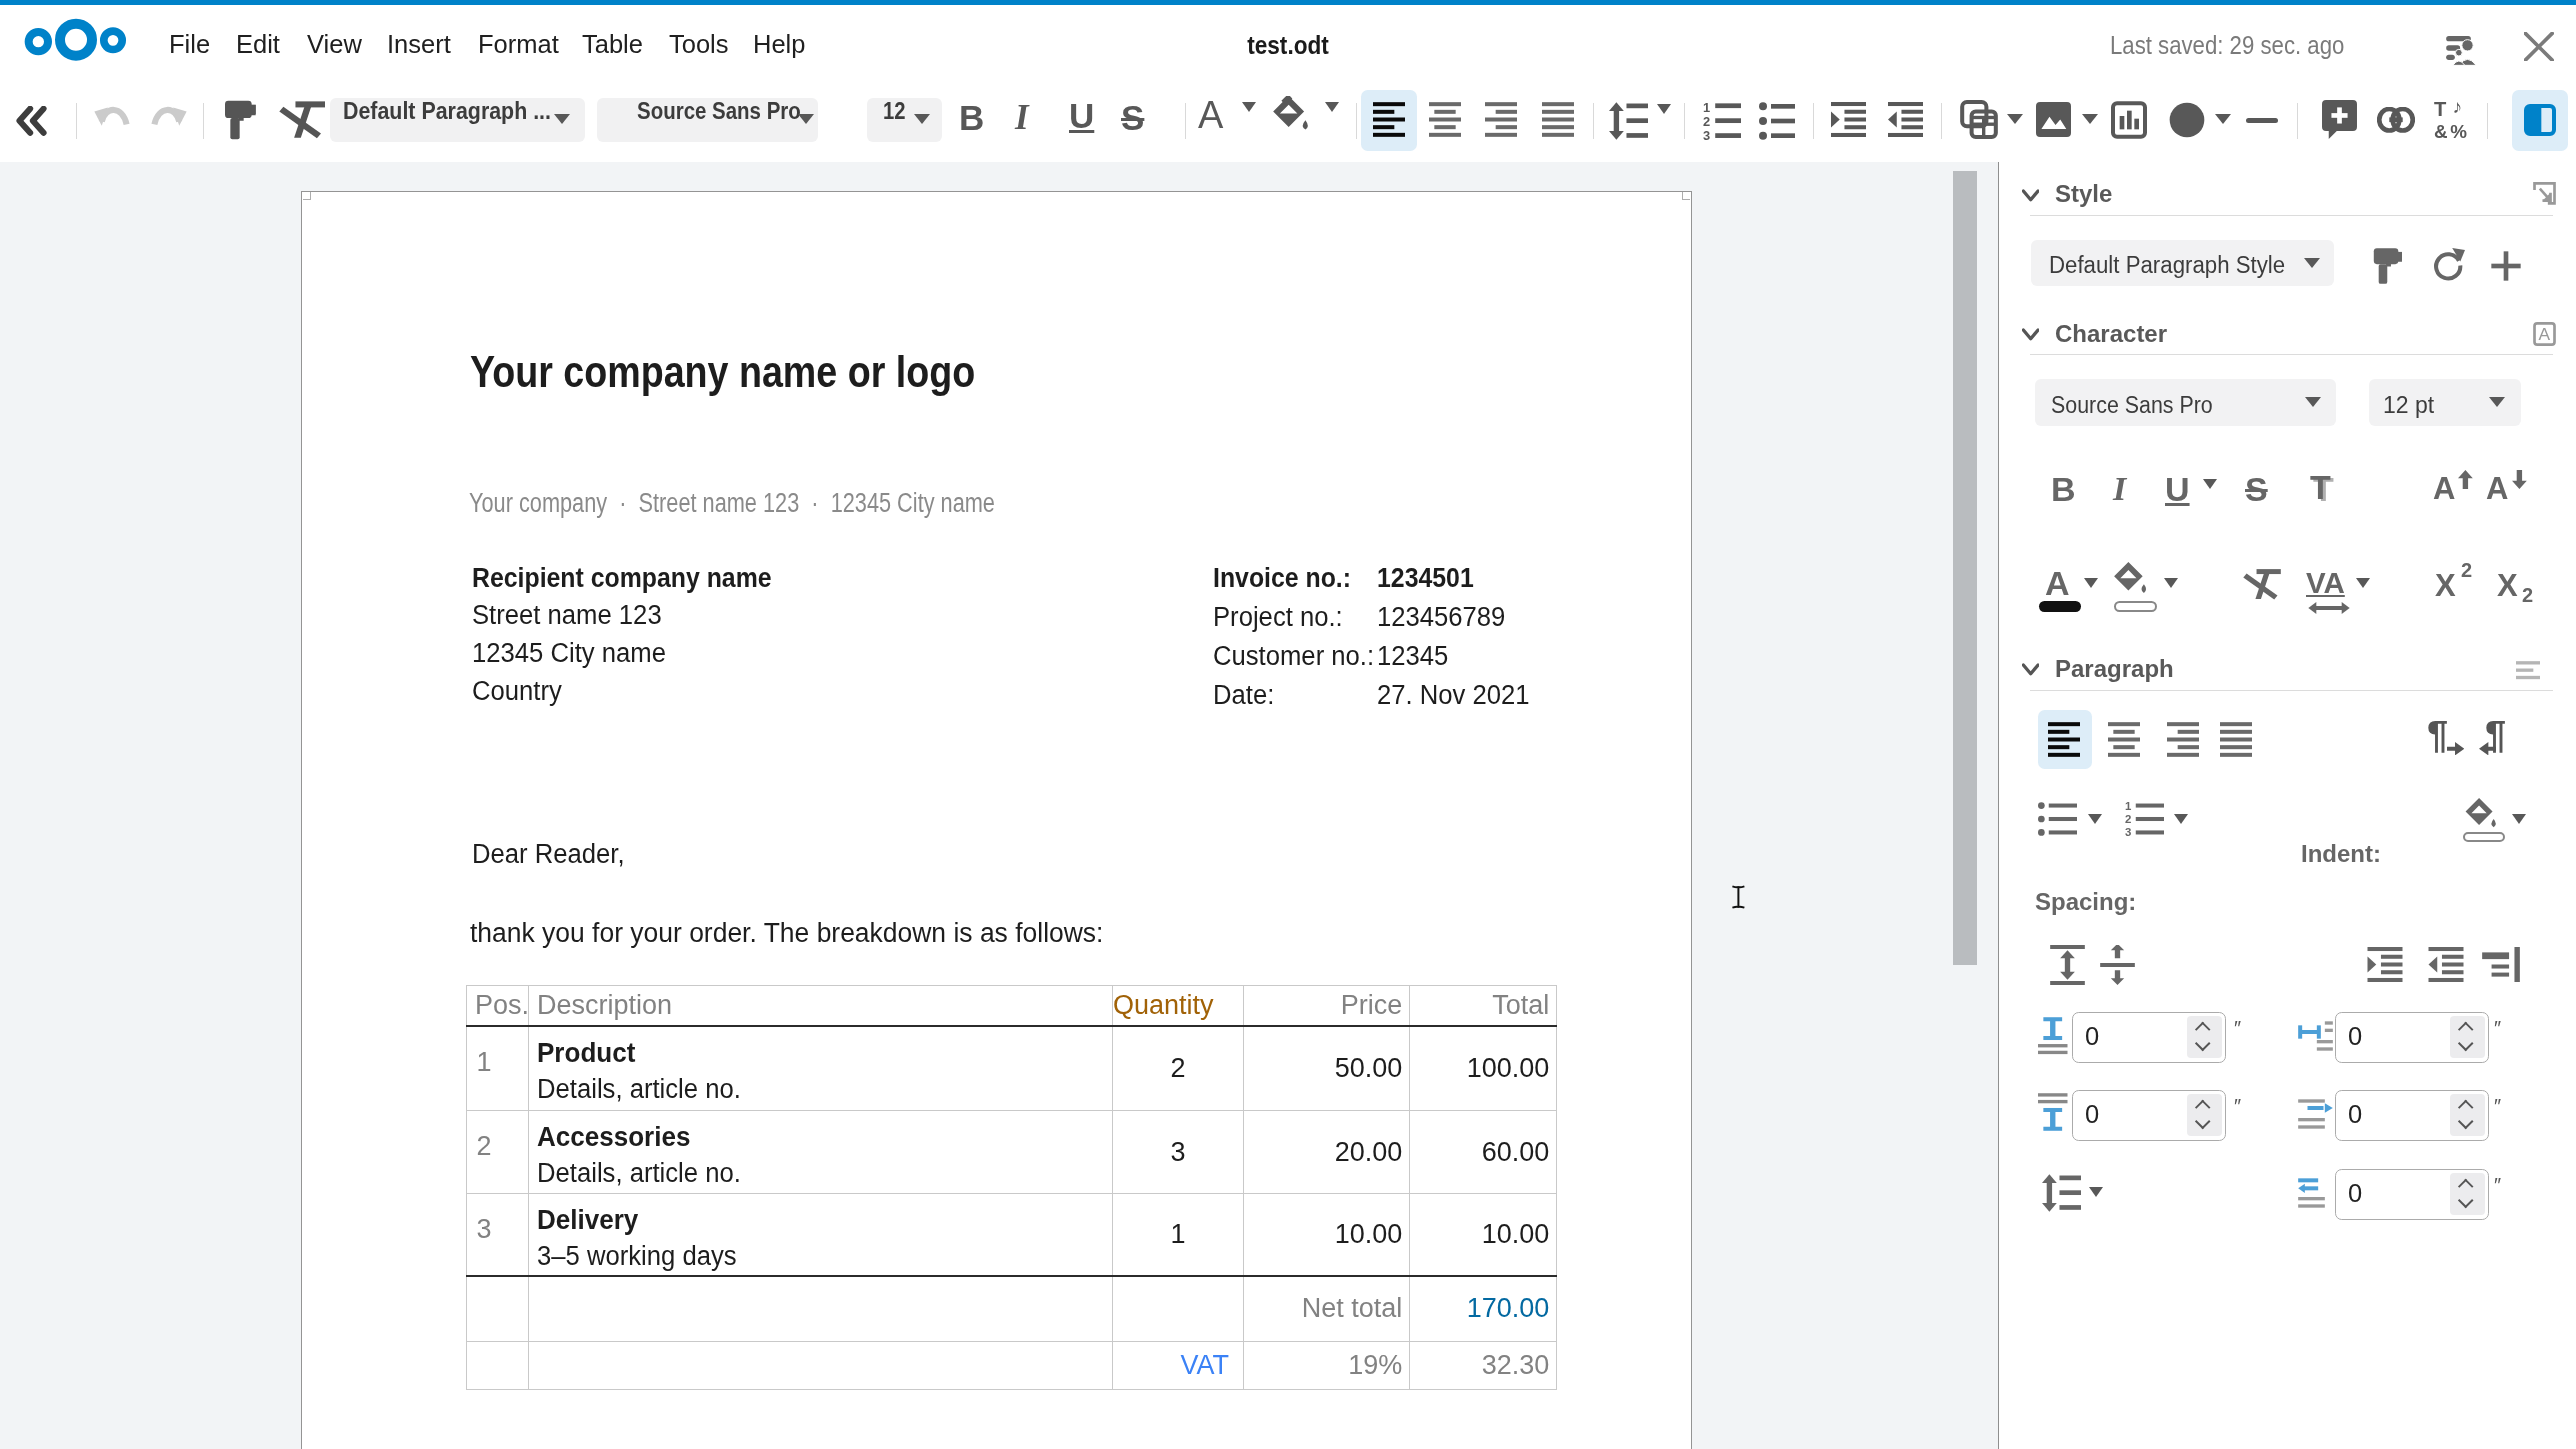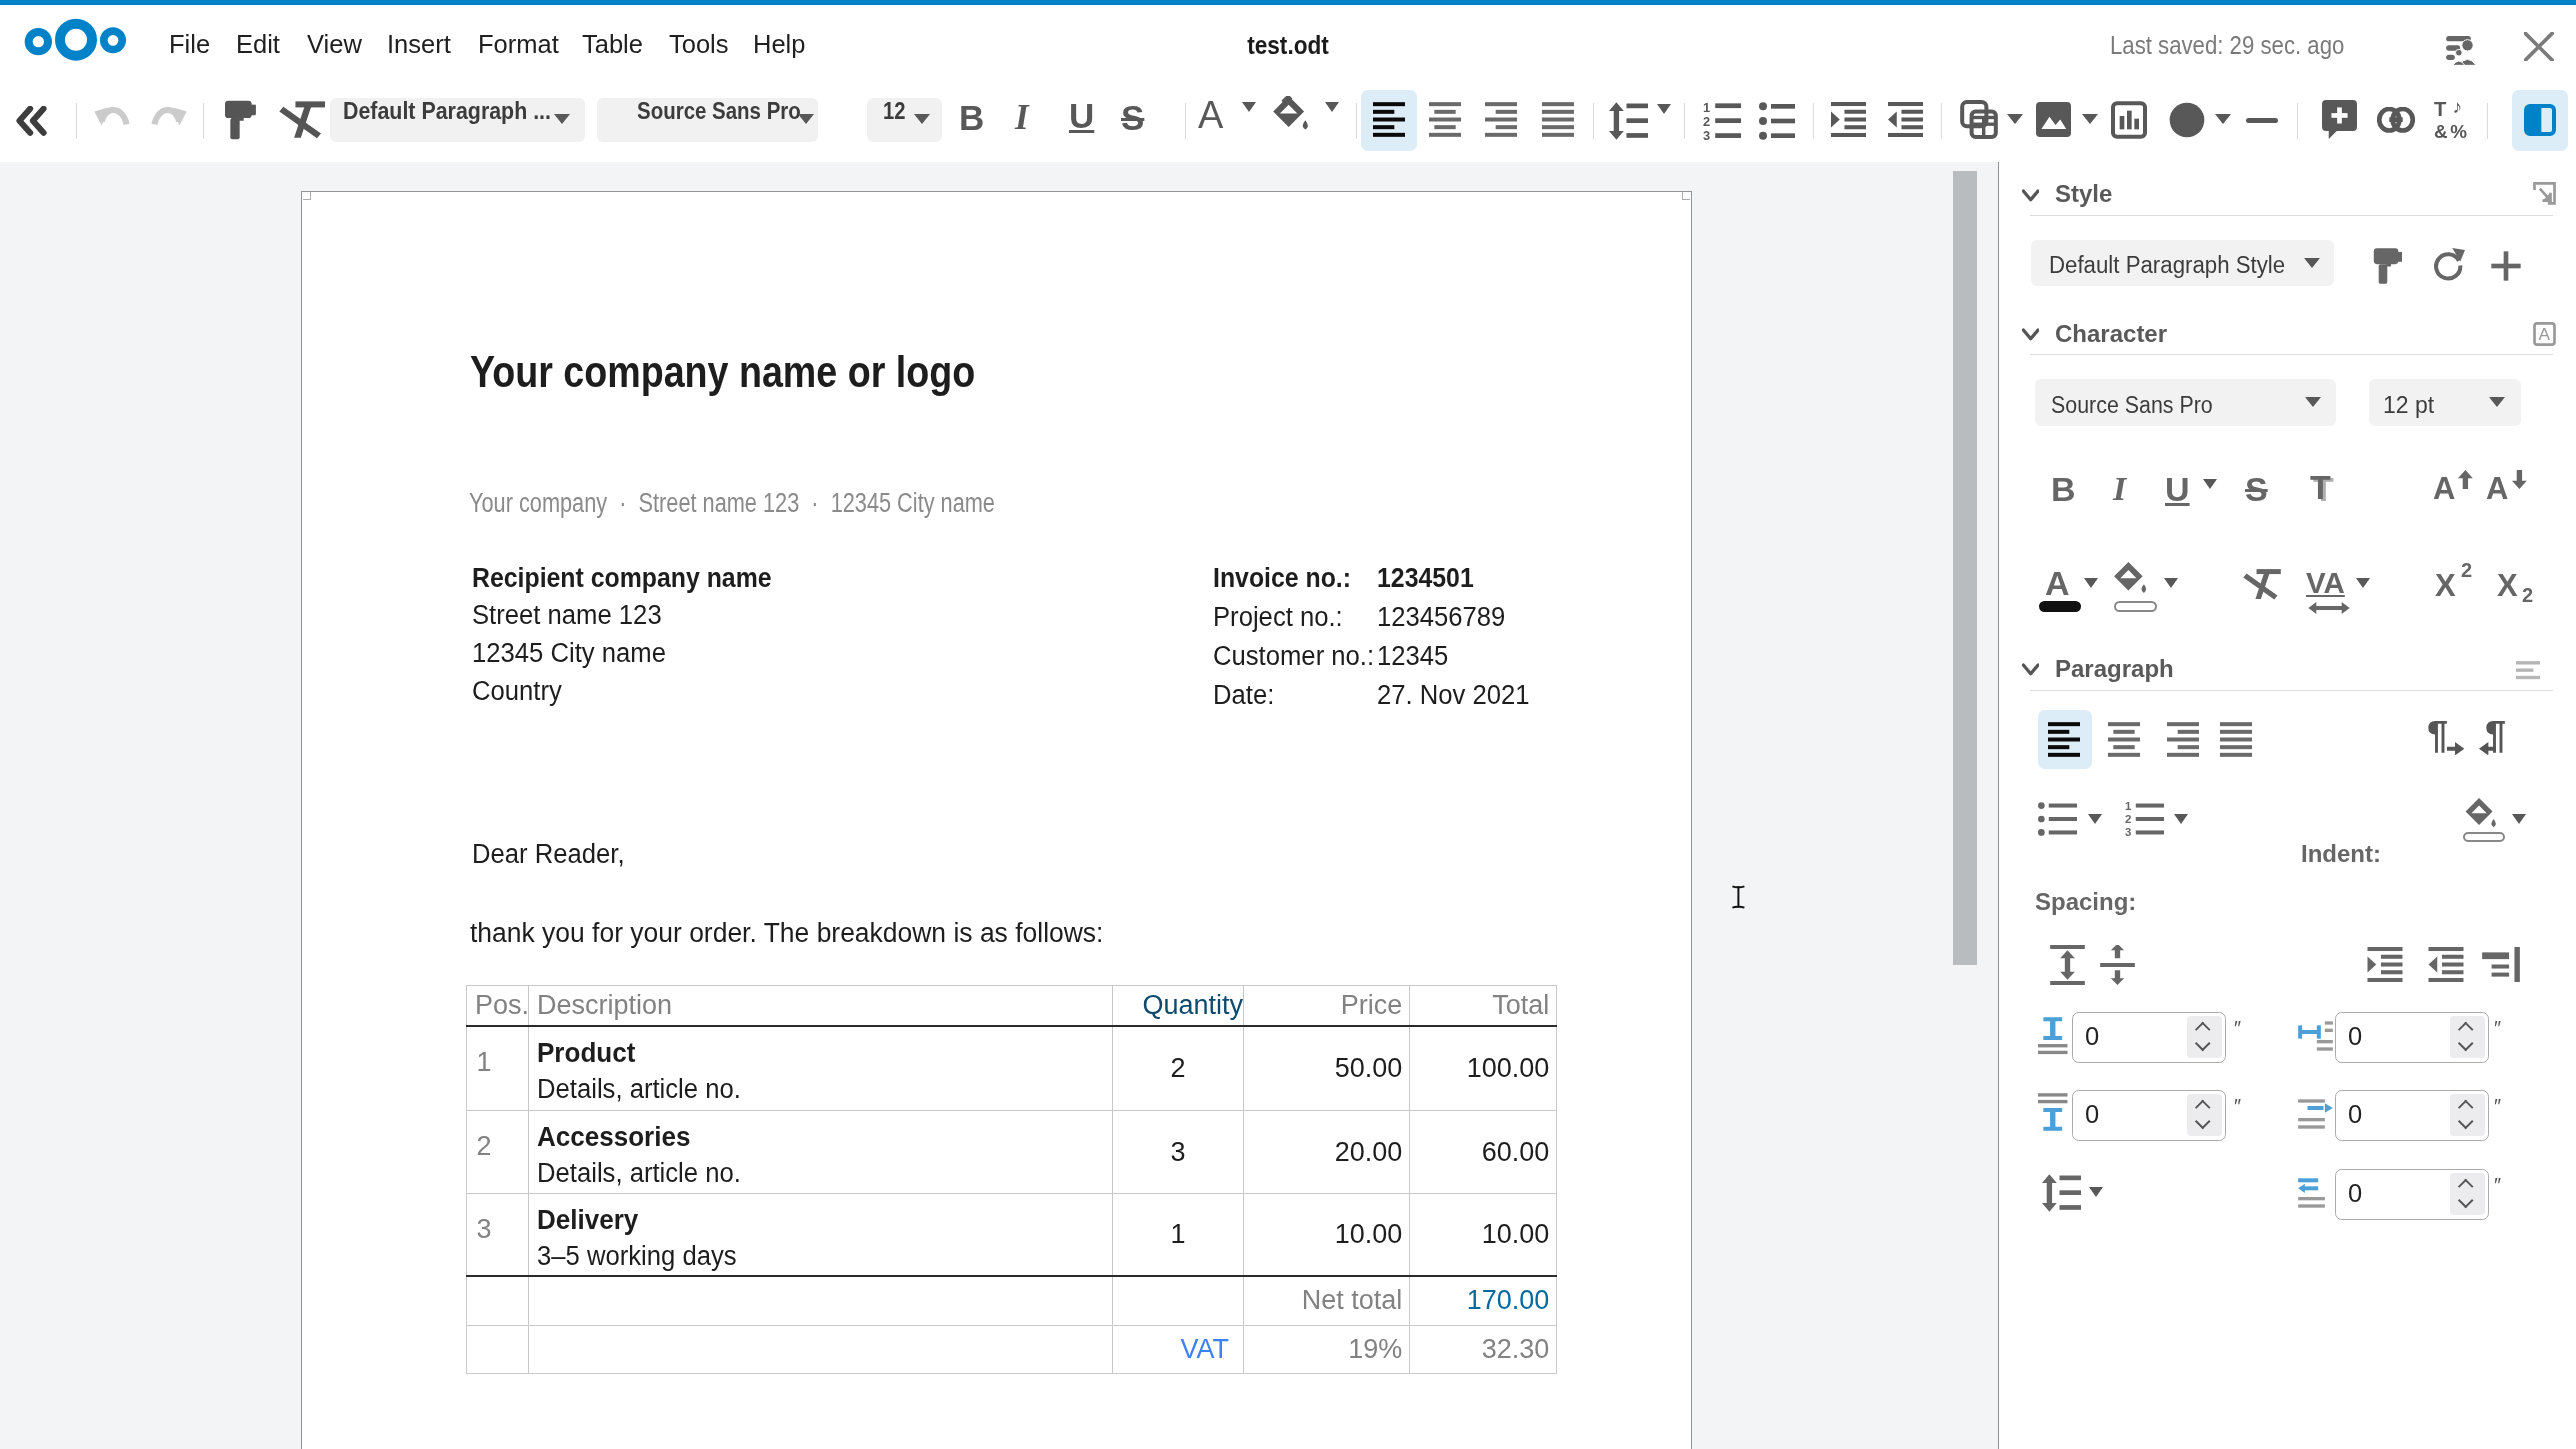--- a/index.html
+++ b/index.html
@@ -342,21 +342,21 @@
         <col style="width:62px">
         <col style="width:584px">
         <col style="width:131px">
         <col style="width:166px">
         <col style="width:147px">
       </colgroup>
     <tbody>
         <tr style="height:40px">
       <td style="color:#828282;padding-left:8px">Pos.</td>
       <td style="color:#828282;padding-left:8px">Description</td>
-      <td style="color:#0c4a6e;text-align:right">Quantity</td>
+      <td style="color:#a16207;text-align:left">Quantity</td>
       <td style="color:#828282;text-align:right;padding-right:6.7px">Price</td>
       <td style="color:#828282;text-align:right;padding-right:6.7px">Total</td>
     </tr>
     <tr style="height:85px" class="darktop">
       <td style="color:#828282;vertical-align:top;padding-left:9.4px;padding-top:20px">1</td>
       <td style="vertical-align:top;padding-left:8px;padding-top:8px;line-height:36px"><span class="bname">Product</span><br><span class="bdet">Details, article no.</span></td>
       <td style="text-align:center">2</td>
       <td style="text-align:right;padding-right:6.7px">50.00</td>
       <td style="text-align:right;padding-right:6.7px">100.00</td>
     </tr>
@@ -367,21 +367,21 @@
       <td style="text-align:right;padding-right:6.7px">20.00</td>
       <td style="text-align:right;padding-right:6.7px">60.00</td>
     </tr>
     <tr style="height:82px">
       <td style="color:#828282;vertical-align:top;padding-left:9.4px;padding-top:20px">3</td>
       <td style="vertical-align:top;padding-left:8px;padding-top:8px;line-height:36px"><span class="bname">Delivery</span><br><span class="bdet">3–5 working days</span></td>
       <td style="text-align:center">1</td>
       <td style="text-align:right;padding-right:6.7px">10.00</td>
       <td style="text-align:right;padding-right:6.7px">10.00</td>
     </tr>
-    <tr style="height:50px" class="darktop">
+    <tr style="height:66px" class="darktop">
       <td></td>
           <td></td>
           <td></td>
       <td style="color:#828282;text-align:right;padding-right:6.7px">Net total</td>
       <td style="color:#0369a1;text-align:right;padding-right:6.7px">170.00</td>
     </tr>
     <tr style="height:48px">
       <td></td>
           <td></td>
       <td style="color:#3b82f6;text-align:right;padding-right:14px">VAT</td>

